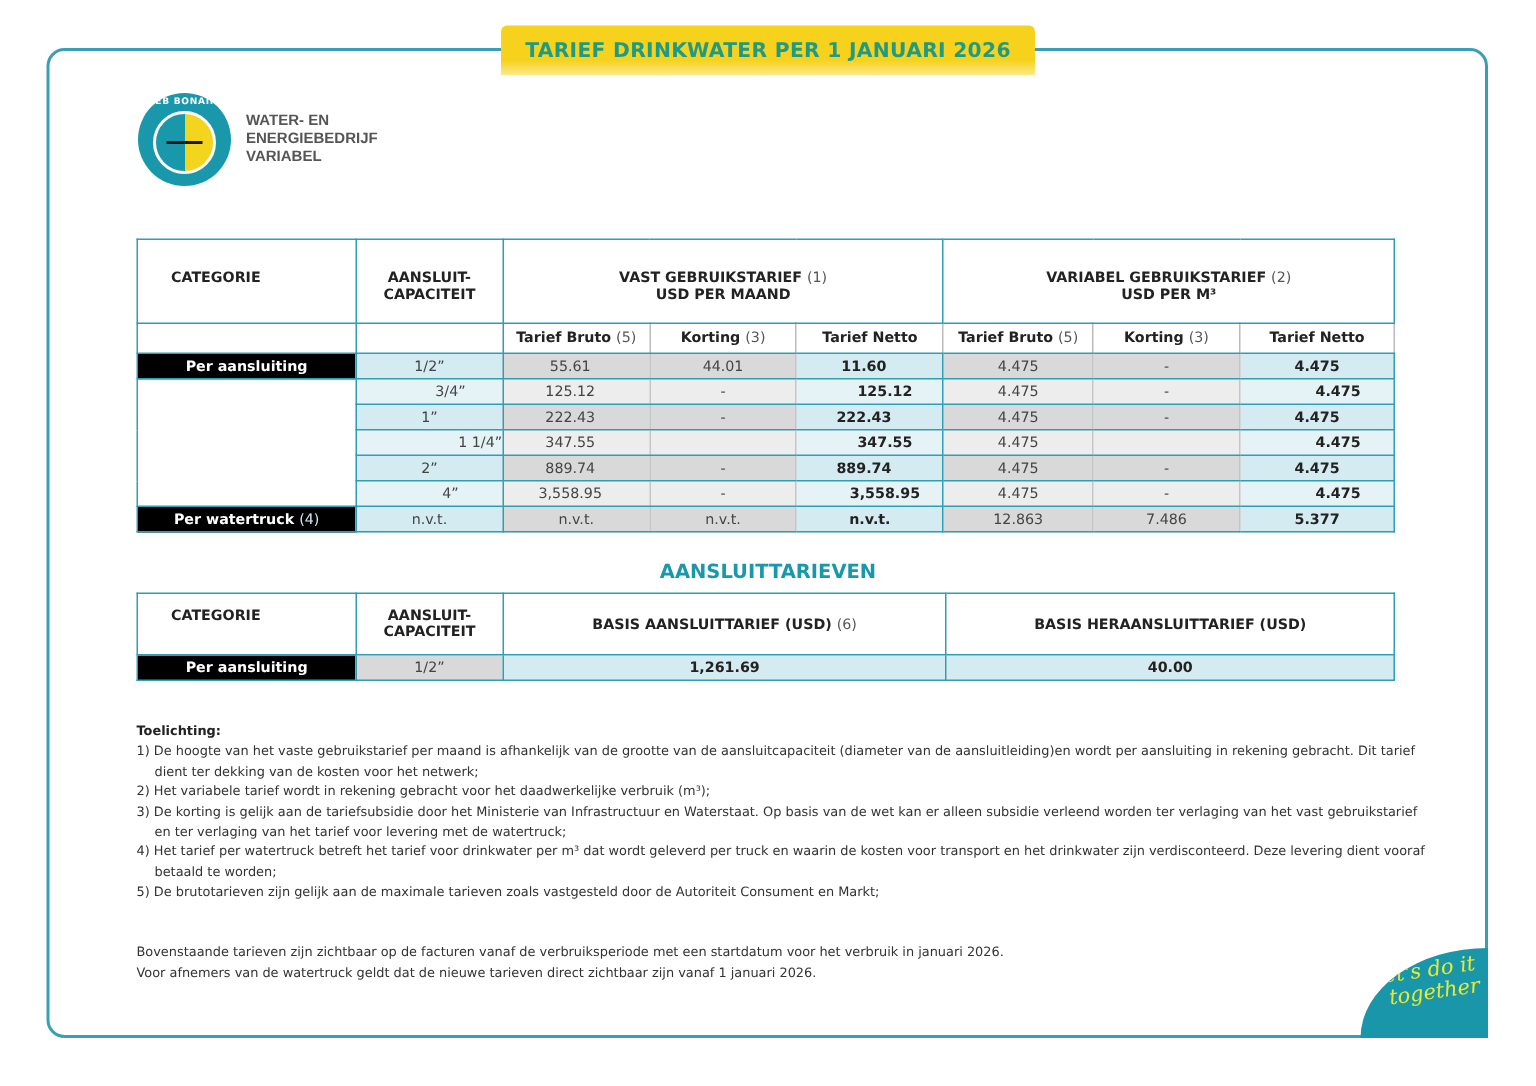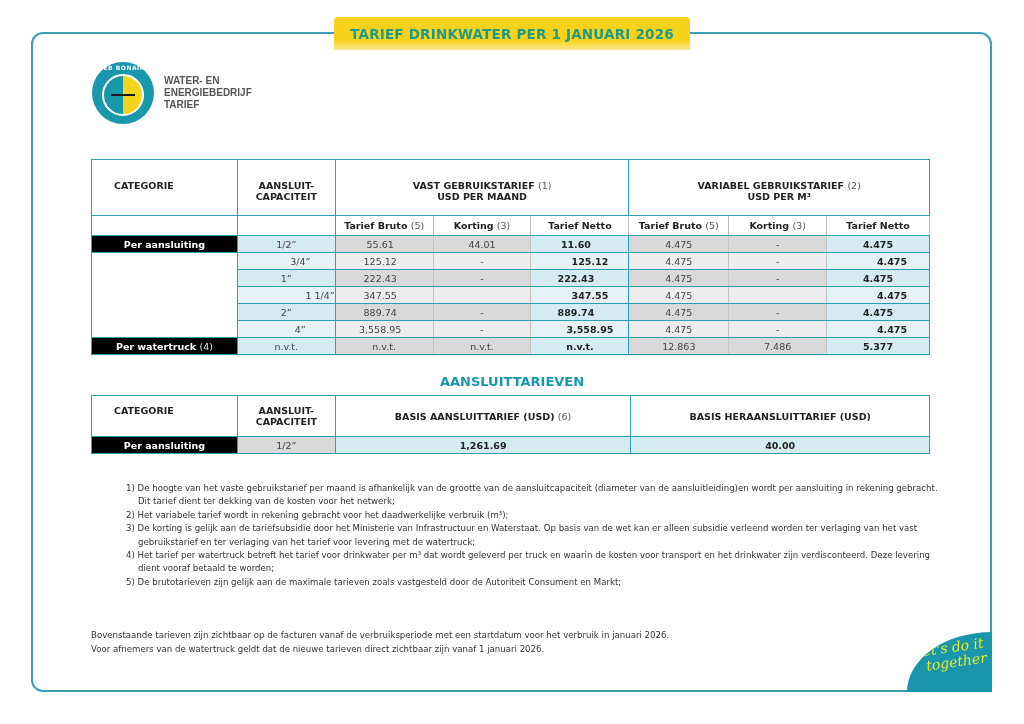--- a/index.html
+++ b/index.html
@@ -64,21 +64,21 @@
 
   .section-title {
     position: absolute; left: 0; width: 1024px; top: 374px; text-align: center;
     font-weight: bold; font-size: 13px; color: #1998ab;
   }
   .conn-table { left: 91px; top: 395px; width: 839px; }
   .conn-table .hdr { height: 41px; text-align: center; vertical-align: middle; font-weight: bold; }
 
   .notes { position: absolute; left: 91px; top: 482px; width: 860px; font-size: 8.6px; line-height: 13.4px; color: #333; }
   .notes .nt-title { font-weight: bold; color: #222; }
-  .notes .item { padding-left: 12px; text-indent: -12px; margin-left: 35px; }
+  .notes .item { padding-left: 12px; text-indent: -12px; }
   .footer-text { position: absolute; left: 91px; top: 629px; font-size: 8.6px; line-height: 13.6px; color: #333; }
 
   .slogan {
     position: absolute; left: 907px; top: 632px; width: 85px; height: 60px;
     background: #1996aa; border-top-left-radius: 85px 60px; overflow: hidden;
   }
   .slogan-text {
     position: absolute; left: 12px; top: 8px; color: #e8ea2e; font-size: 14px; line-height: 15px;
     font-family: "DejaVu Serif", serif; font-style: italic; transform: rotate(-8deg);
   }
@@ -91,21 +91,21 @@
 <div class="title-banner">TARIEF DRINKWATER PER 1 JANUARI 2026</div>
 
 <div class="logo">
   <div class="logo-circle">
     <div class="logo-ring-text">WEB BONAIRE</div>
     <div class="logo-inner"></div>
   </div>
   <div class="logo-text">
     <div>WATER- EN</div>
     <div>ENERGIEBEDRIJF</div>
-    <div>TARIEF</div>
+    <div>VARIABEL</div>
   </div>
 </div>
 
 <table class="main-table">
   <colgroup>
     <col style="width:146px">
       <col style="width:98px">
     <col style="width:98px">
       <col style="width:98px">
       <col style="width:98px">
@@ -231,20 +231,21 @@
   <tr>
     <td class="cat-cell">Per aansluiting</td>
     <td class="cap bg-grey">1/2”</td>
     <td class="ctr bold bg-blue">1,261.69</td>
     <td class="ctr bold bg-blue">40.00</td>
   </tr>
 </tbody>
   </table>
 
 <div class="notes">
+  <div class="nt-title">Toelichting:</div>
   <div class="item">1) De hoogte van het vaste gebruikstarief per maand is afhankelijk van de grootte van de aansluitcapaciteit (diameter van de aansluitleiding)en wordt per aansluiting in rekening gebracht. Dit tarief dient ter dekking van de kosten voor het netwerk;</div>
   <div class="item">2) Het variabele tarief wordt in rekening gebracht voor het daadwerkelijke verbruik (m³);</div>
   <div class="item">3) De korting is gelijk aan de tariefsubsidie door het Ministerie van Infrastructuur en Waterstaat. Op basis van de wet kan er alleen subsidie verleend worden ter verlaging van het vast gebruikstarief en ter verlaging van het tarief voor levering met de watertruck;</div>
   <div class="item">4) Het tarief per watertruck betreft het tarief voor drinkwater per m³ dat wordt geleverd per truck  en waarin de kosten voor transport en het drinkwater zijn verdisconteerd. Deze levering dient vooraf betaald te worden;</div>
   <div class="item">5) De brutotarieven zijn gelijk aan de maximale tarieven zoals vastgesteld door de Autoriteit Consument en Markt;</div>
 </div>
 
 <div class="footer-text">
   <div>Bovenstaande tarieven zijn zichtbaar op de facturen vanaf de verbruiksperiode met een startdatum voor het verbruik in januari 2026.</div>
   <div>Voor afnemers van de watertruck geldt dat de nieuwe tarieven direct zichtbaar zijn vanaf 1 januari 2026.</div>

